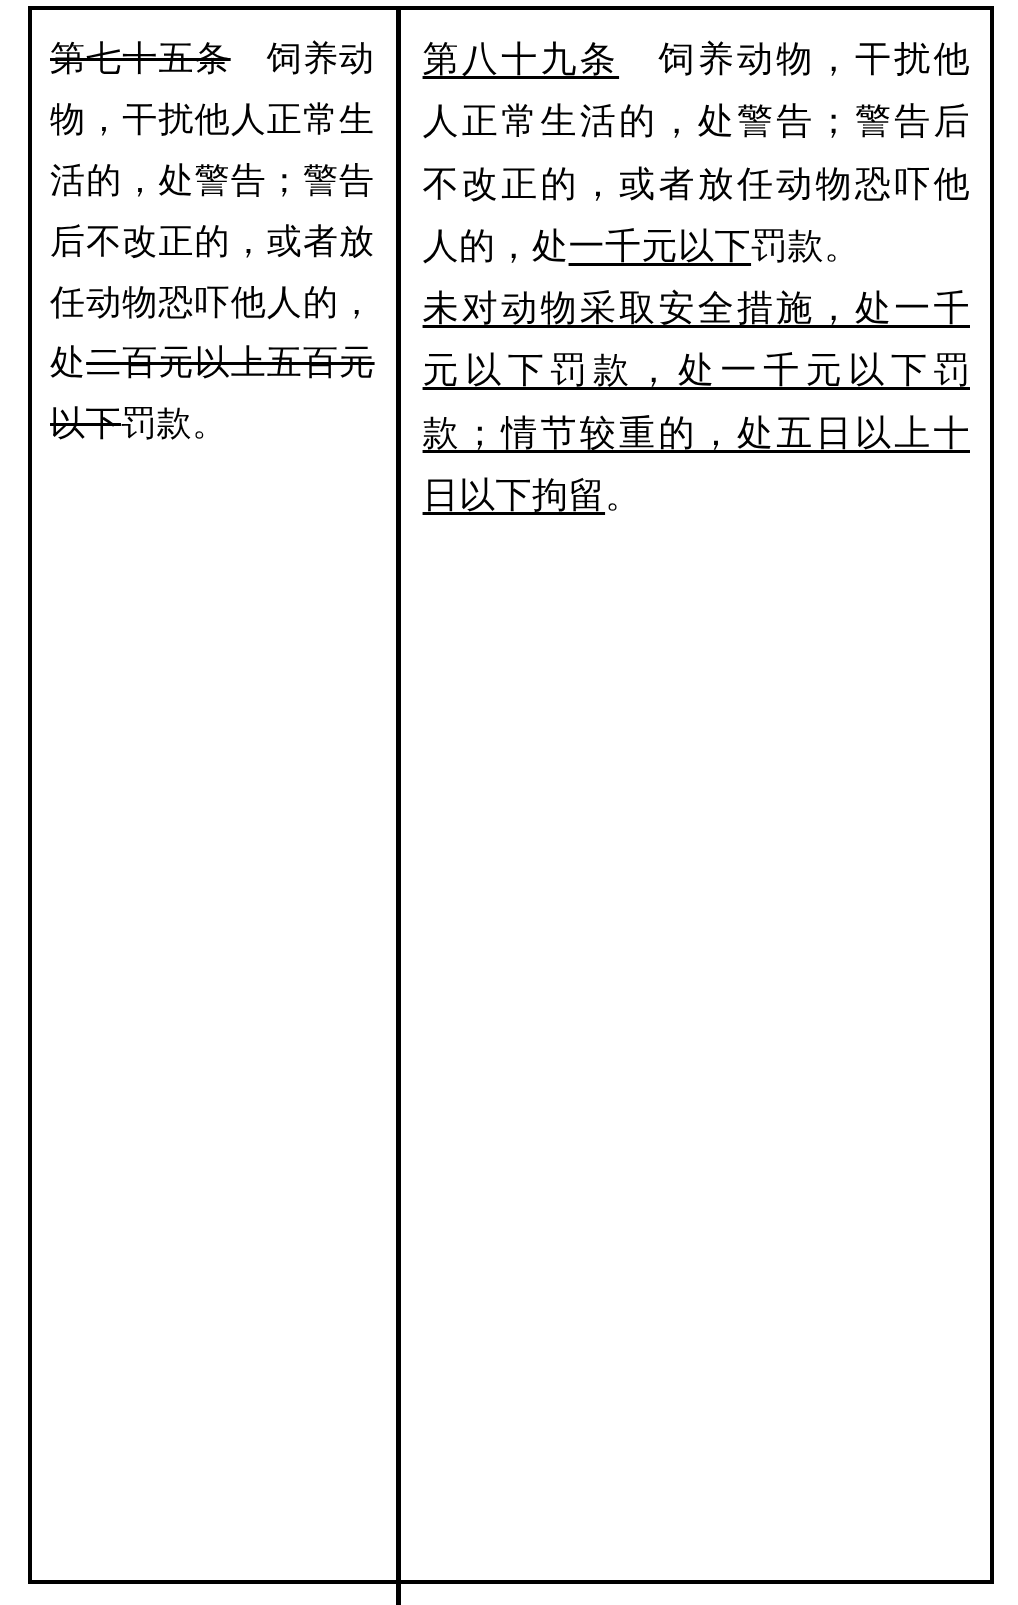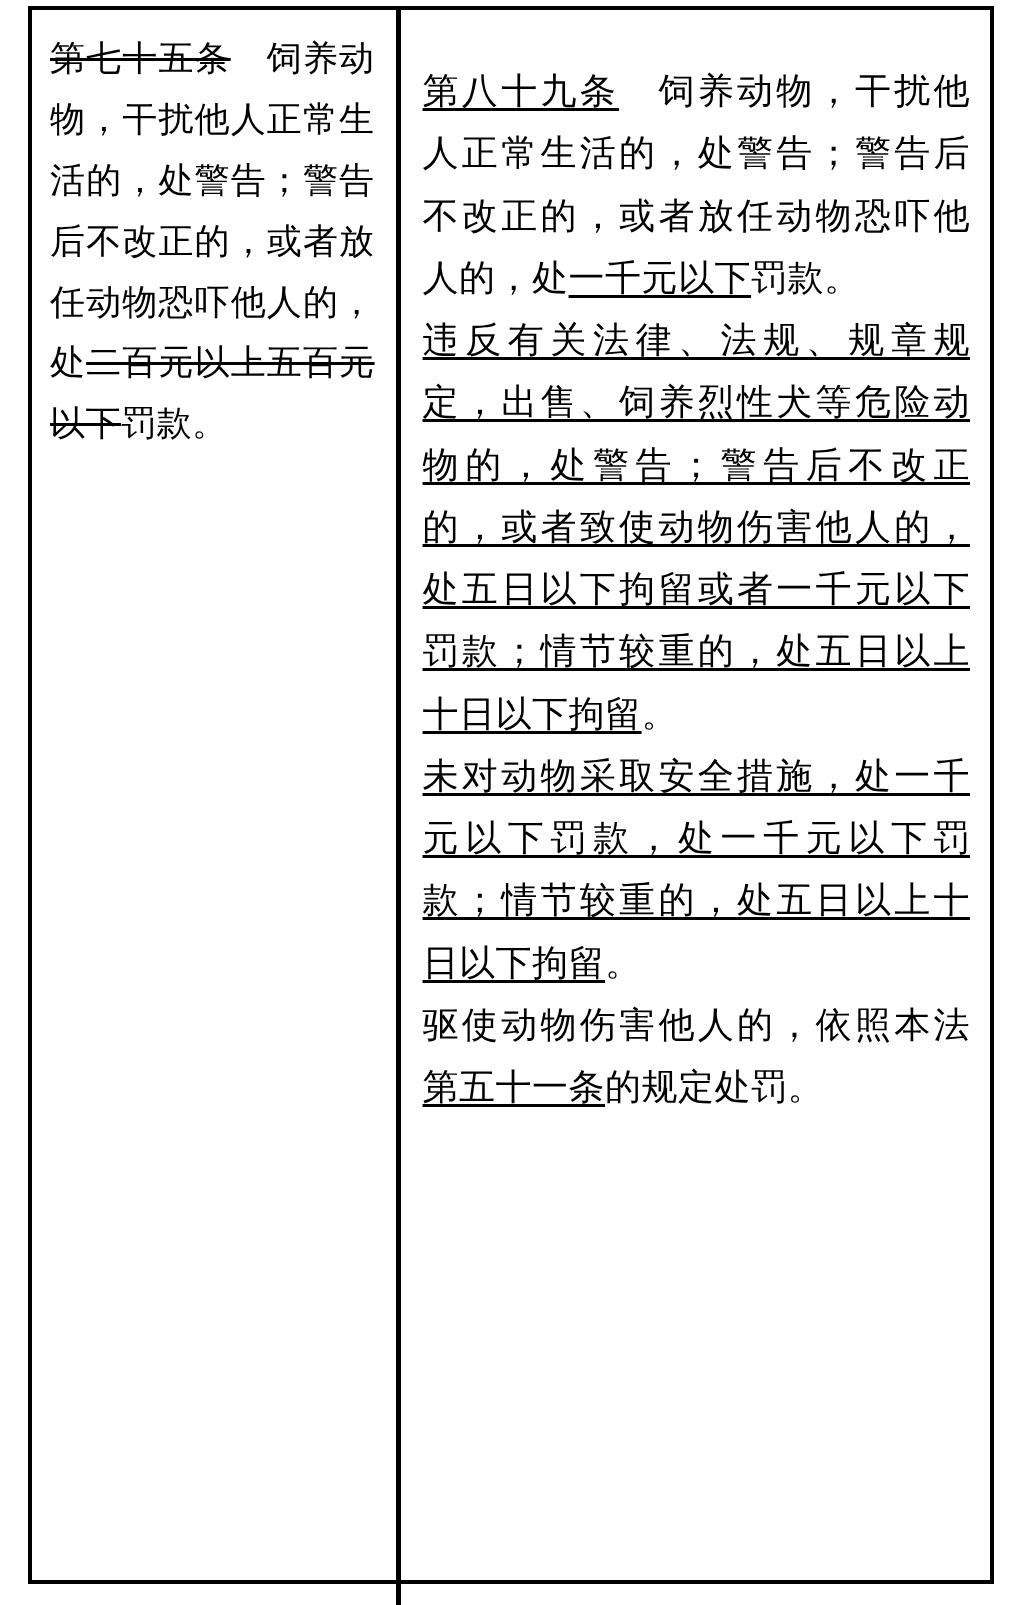--- a/index.html
+++ b/index.html
@@ -73,21 +73,20 @@
   .col {
     box-sizing: border-box;
   }
   .col-left {
     width: 364px;
     padding: 18px 14px 0 18px;
   }
   .col-right {
     width: 614px;
     padding: 18px 20px 12px 34px;
-    margin-top: 32px;
   }
   .para {
     font-size: 35px;
     line-height: 1.74;
     color: #000;
     letter-spacing: 0.5px;
     text-align: justify;
     text-justify: inter-character;
     margin: 0;
     font-family: "Liberation Sans", sans-serif;
@@ -118,19 +117,17 @@
   <div class="divider"></div>
 
   <div class="cols">
 
     <div class="col col-left">
       <p class="para"><span class="s">第七十五条</span><span>　饲养动物，干扰他人正常生活的，处警告；警告后不改正的，或者放任动物恐吓他人的，处</span><span class="s">二百元以上五百元以下</span><span>罚款。</span></p>
     </div>
 
     <div class="col col-right">
       <p class="para"><span class="u">第八十九条</span><span>　饲养动物，干扰他人正常生活的，处警告；警告后不改正的，或者放任动物恐吓他人的，处</span><span class="u">一千元以下</span><span>罚款。</span></p>
-      <p class="para"><span class="u">违反有关法律、法规、规章规定，出售、饲养烈性犬等危险动物的，处警告；警告后不改正的，或者致使动物伤害他人的，处五日以下拘留或者一千元以下罚款；情节较重的，处五日以上十日以下拘留</span><span>。</span></p>
       <p class="para"><span class="u">未对动物采取安全措施，处一千元以下罚款，处一千元以下罚款；情节较重的，处五日以上十日以下拘留</span><span>。</span></p>
-      <p class="para"><span>驱使动物伤害他人的，依照本法</span><span class="u">第五十一条</span><span>的规定处罚。</span></p>
     </div>
 
   </div>
 </div>
 
 </body></html>

